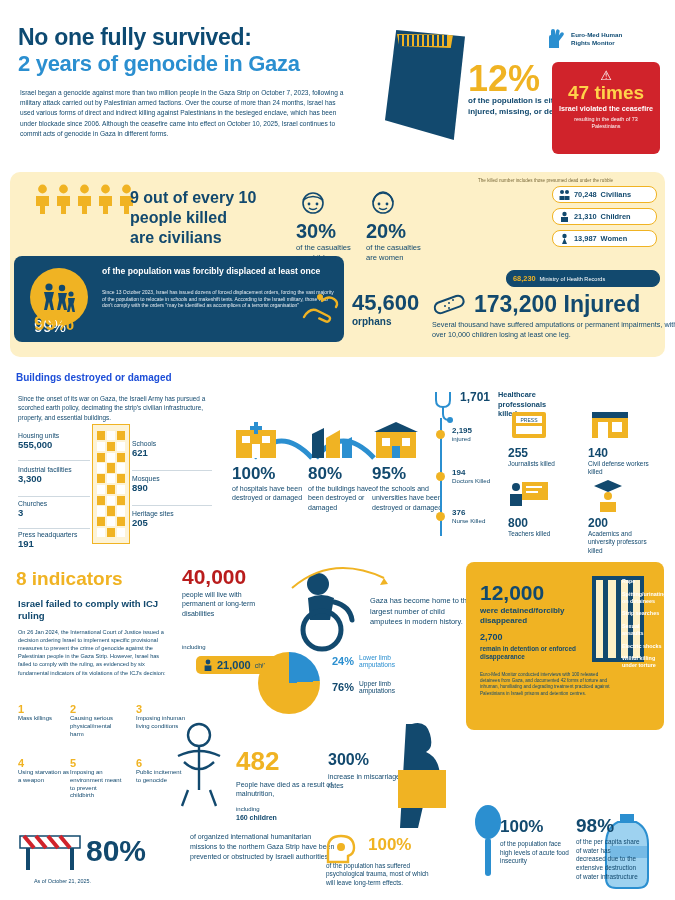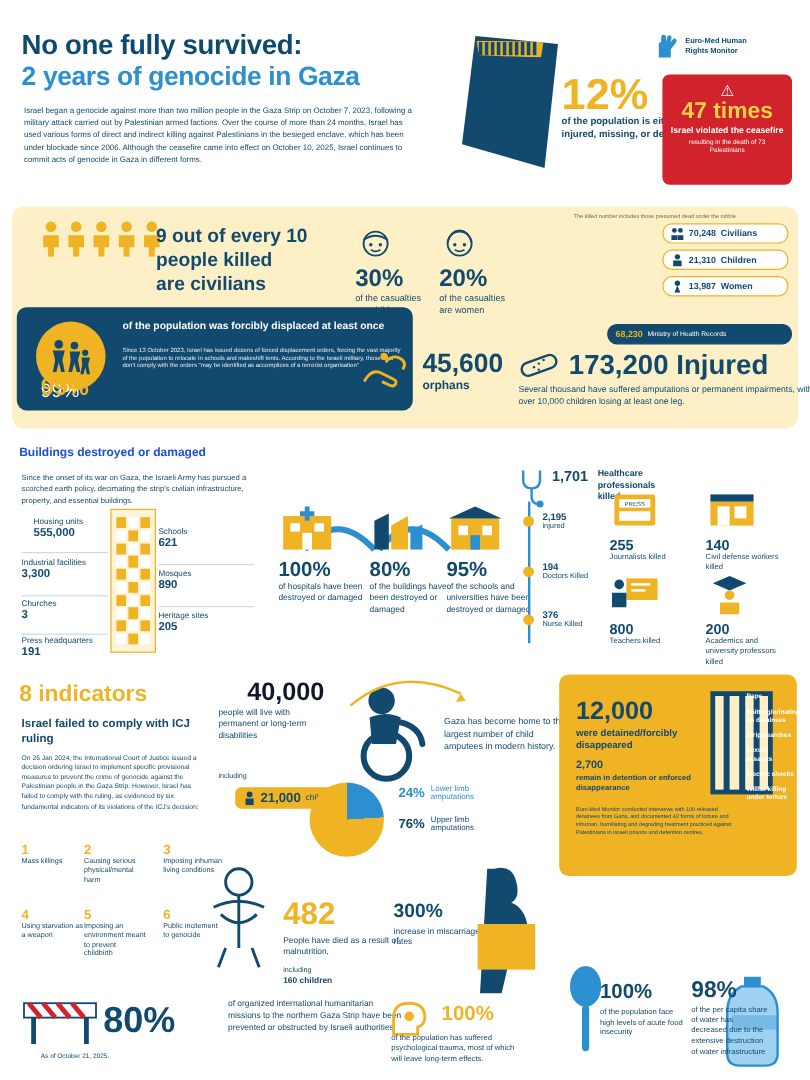--- a/index.html
+++ b/index.html
@@ -101,21 +101,21 @@
   .cardnum{font-size:12px;font-weight:bold;color:#12496e;}
   .cardlbl{font-size:6.4px;color:#12496e;line-height:1.3;}
 
   
   .h2o{font-size:19px;font-weight:bold;color:#f0b323;}
   .h3{font-size:9.6px;font-weight:bold;color:#12496e;line-height:1.3;}
   .p6{font-size:5.6px;color:#12496e;line-height:1.45;width:155px;}
   .inum{font-size:11px;font-weight:bold;color:#f0b323;line-height:1;}
   .ilbl{font-size:6px;color:#12496e;line-height:1.3;width:52px;}
 
-  .n40{font-size:21px;font-weight:bold;color:#0f172a;line-height:1;margin-left:24px;}
+  .n40{font-size:21px;font-weight:bold;color:#b91c1c;line-height:1;}
   .n40lbl{font-size:7px;color:#12496e;line-height:1.35;}
   .chipy{background:#f0b323;border-radius:5px;padding:3px 7px;font-size:11px;font-weight:bold;color:#12496e;}
 
   .yellowpanel{
     background:#f0b323;border-radius:8px;
   }
   .yp-n{font-size:21px;font-weight:bold;color:#12496e;line-height:1;}
   .yp-t{font-size:8px;font-weight:bold;color:#12496e;line-height:1.3;}
   .yp-s{font-size:9px;font-weight:bold;color:#12496e;}
   .yp-p{font-size:4.6px;color:#12496e;line-height:1.35;width:135px;}
@@ -349,21 +349,21 @@
         <div style="background:#fff"></div>
       <div style="background:#f0b323"></div>
         <div style="background:#fff"></div>
         <div style="background:#f0b323"></div>
       <div style="background:#fff"></div>
         <div style="background:#f0b323"></div>
         <div style="background:#fff"></div>
     </div>
   </div>
 
-  <div class="abs" style="left:28px;top:432px;width:72px;text-align:left;">
+  <div class="abs" style="left:18px;top:432px;width:72px;text-align:left;">
     <div class="rowlbl">Housing units</div>
     <div class="rownum">555,000</div>
   </div>
   <div class="abs sep" style="left:18px;top:460px;width:72px;"></div>
   <div class="abs" style="left:18px;top:466px;width:72px;">
     <div class="rowlbl">Industrial facilities</div>
     <div class="rownum">3,300</div>
   </div>
   <div class="abs sep" style="left:18px;top:496px;width:72px;"></div>
   <div class="abs" style="left:18px;top:500px;width:72px;">

